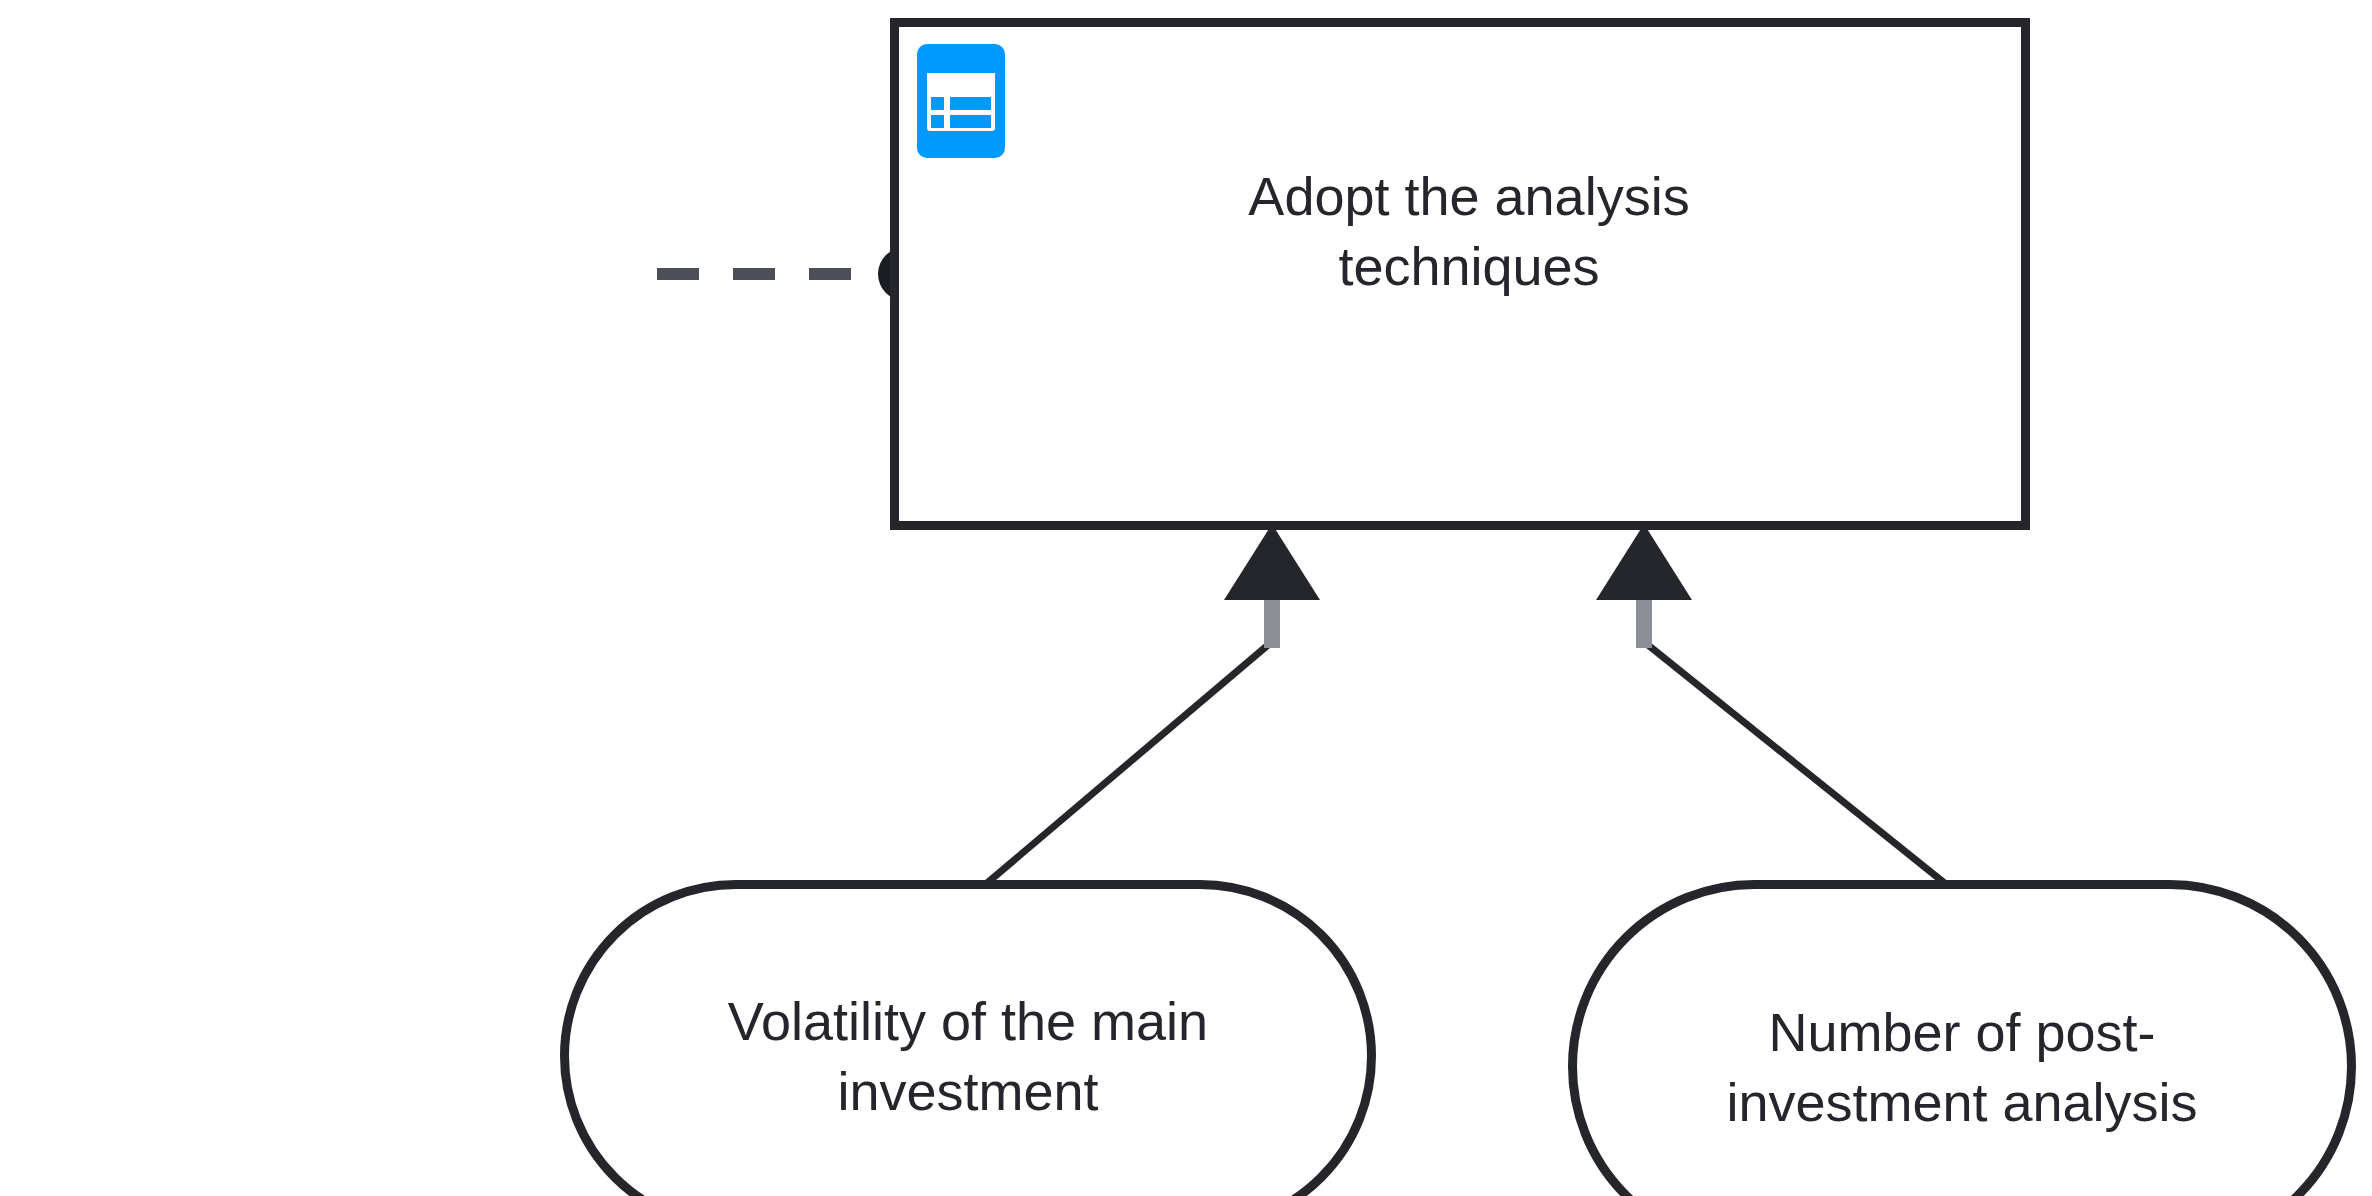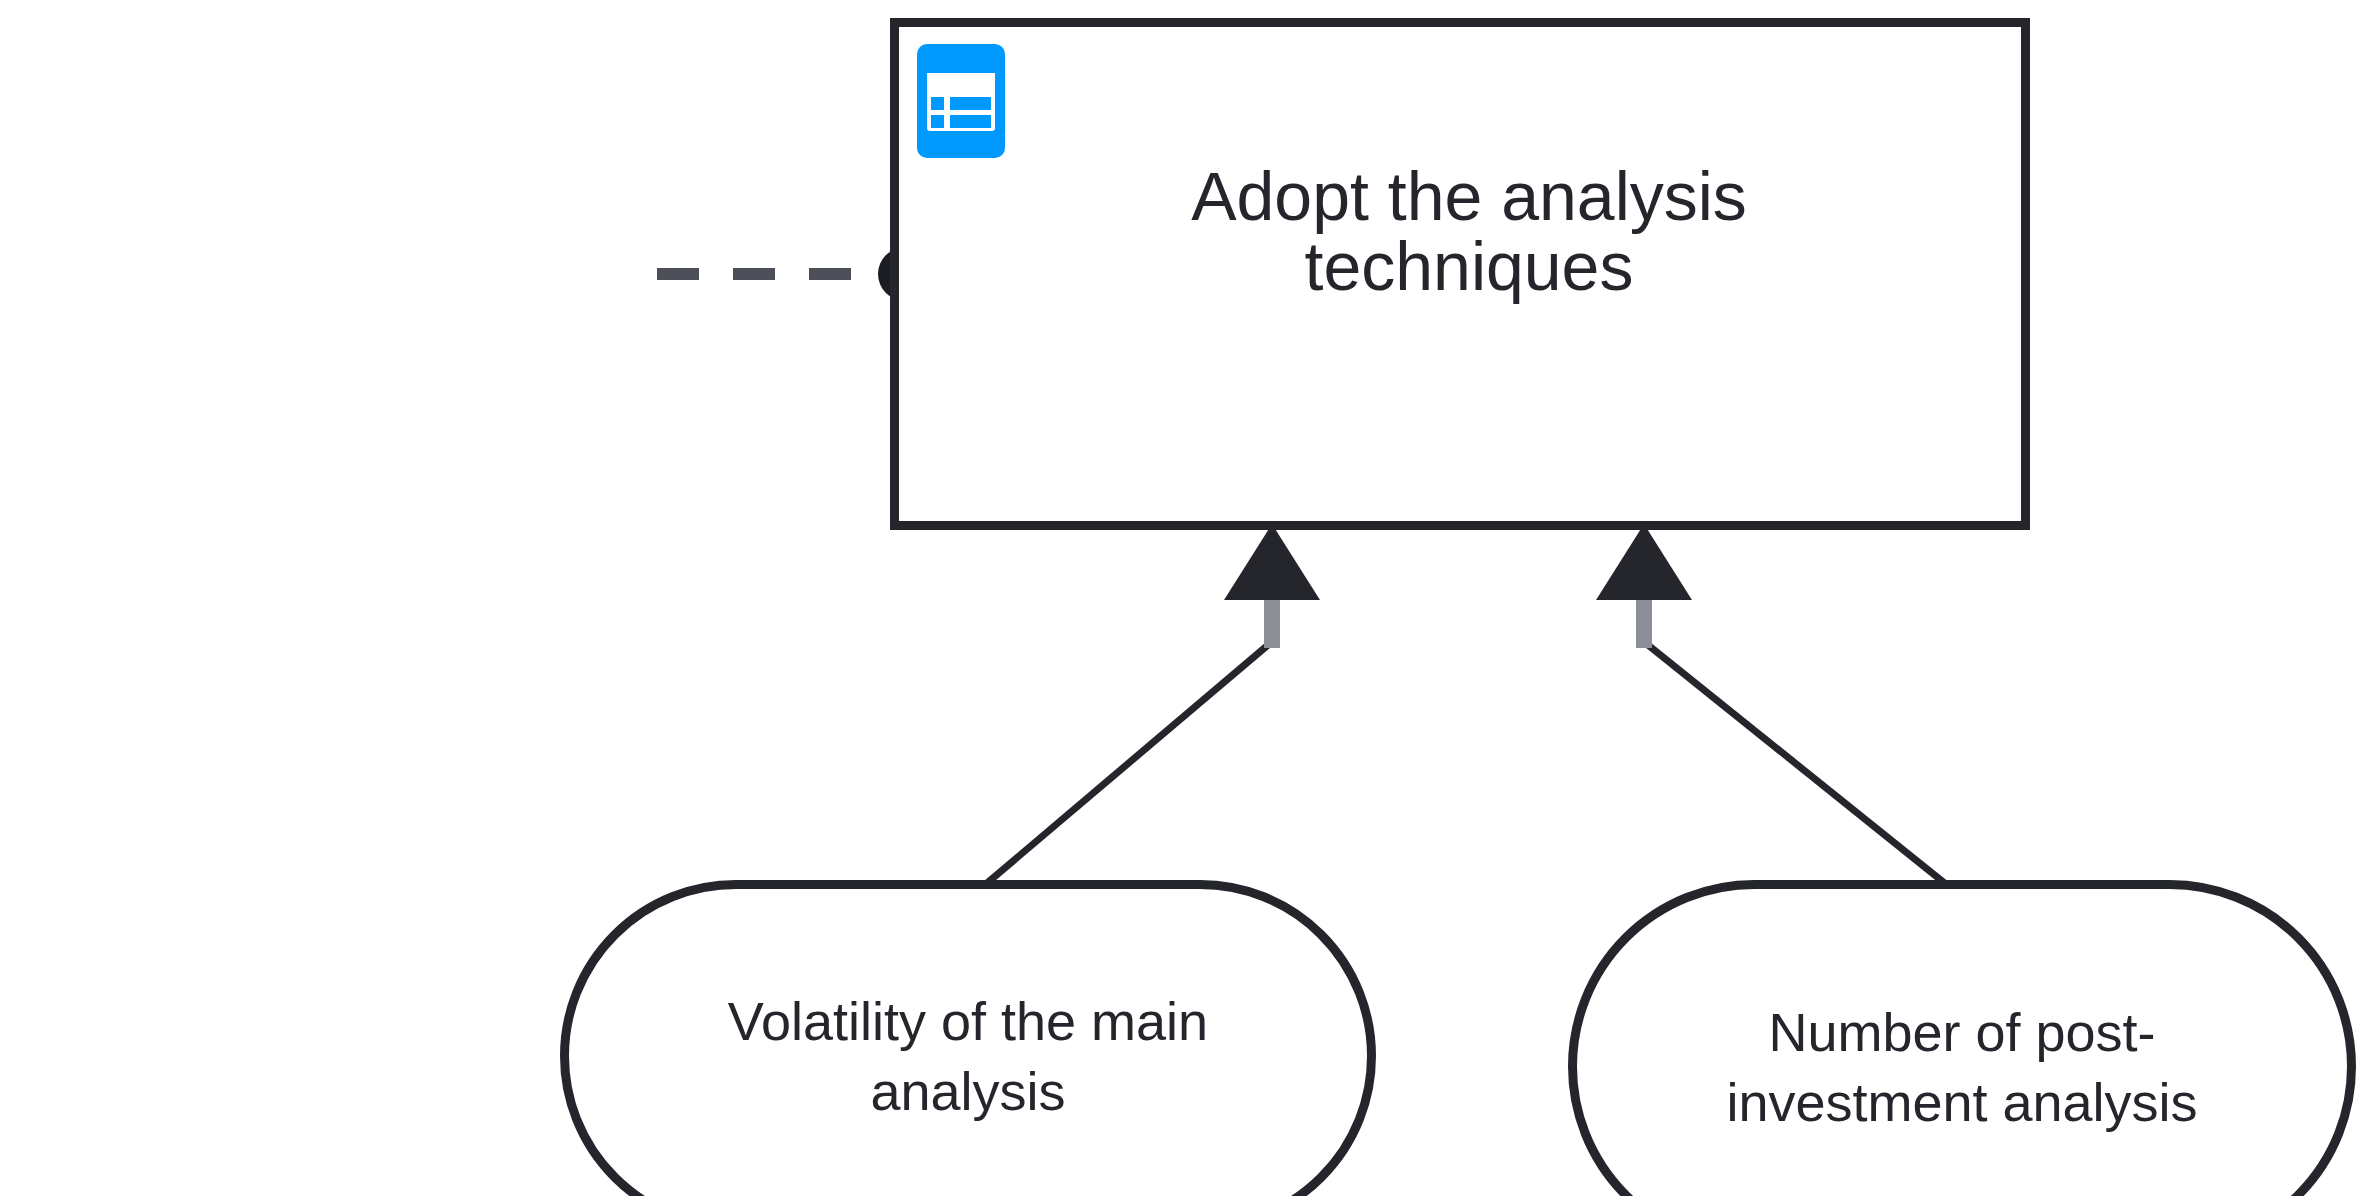--- a/index.html
+++ b/index.html
@@ -60,21 +60,21 @@
     background: #ffffff;
     border: 9px solid #24262c;
     box-sizing: border-box;
   }
   .rect-label {
     position: absolute;
     left: 120px;
     top: 134px;
     width: 900px;
     text-align: center;
-    font-size: 68px;
+    font-size: 54px;
     line-height: 70px;
     color: #24262c;
   }
   .node-icon {
     position: absolute;
     left: 18px;
     top: 17px;
     width: 88px;
     height: 114px;
     background: #0099ff;
@@ -158,21 +158,21 @@
 
     <div class="rect-label">
       <div>Adopt the analysis</div>
       <div>techniques</div>
     </div>
   </div>
 
   <div class="pill-node pill-left">
     <div class="pill-label">
       <div>Volatility of the main</div>
-      <div>analysis</div>
+      <div>investment</div>
     </div>
   </div>
 
   <div class="pill-node pill-right">
     <div class="pill-label">
       <div>Number of post-</div>
       <div>investment analysis</div>
     </div>
   </div>
 

